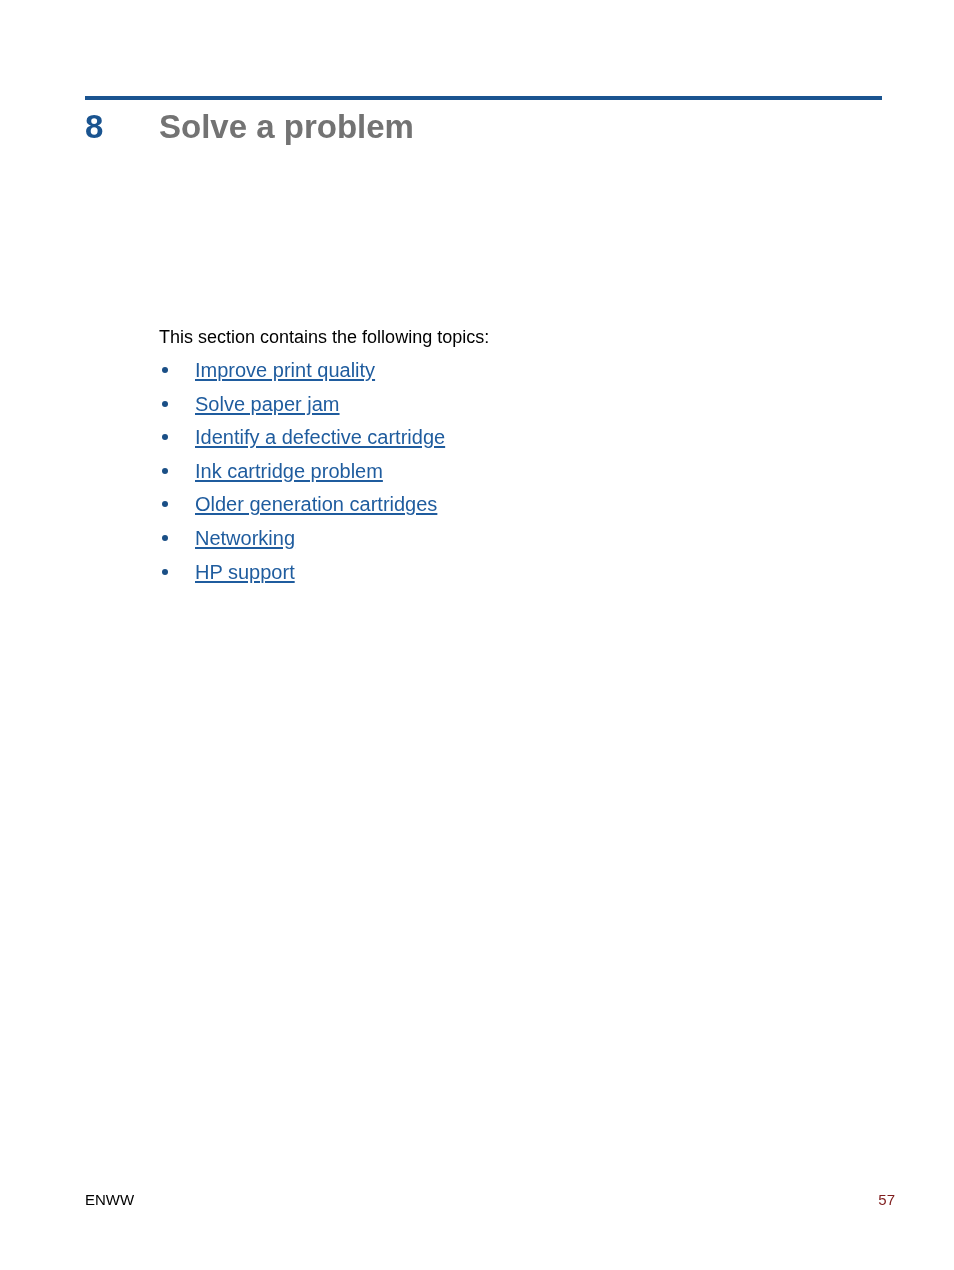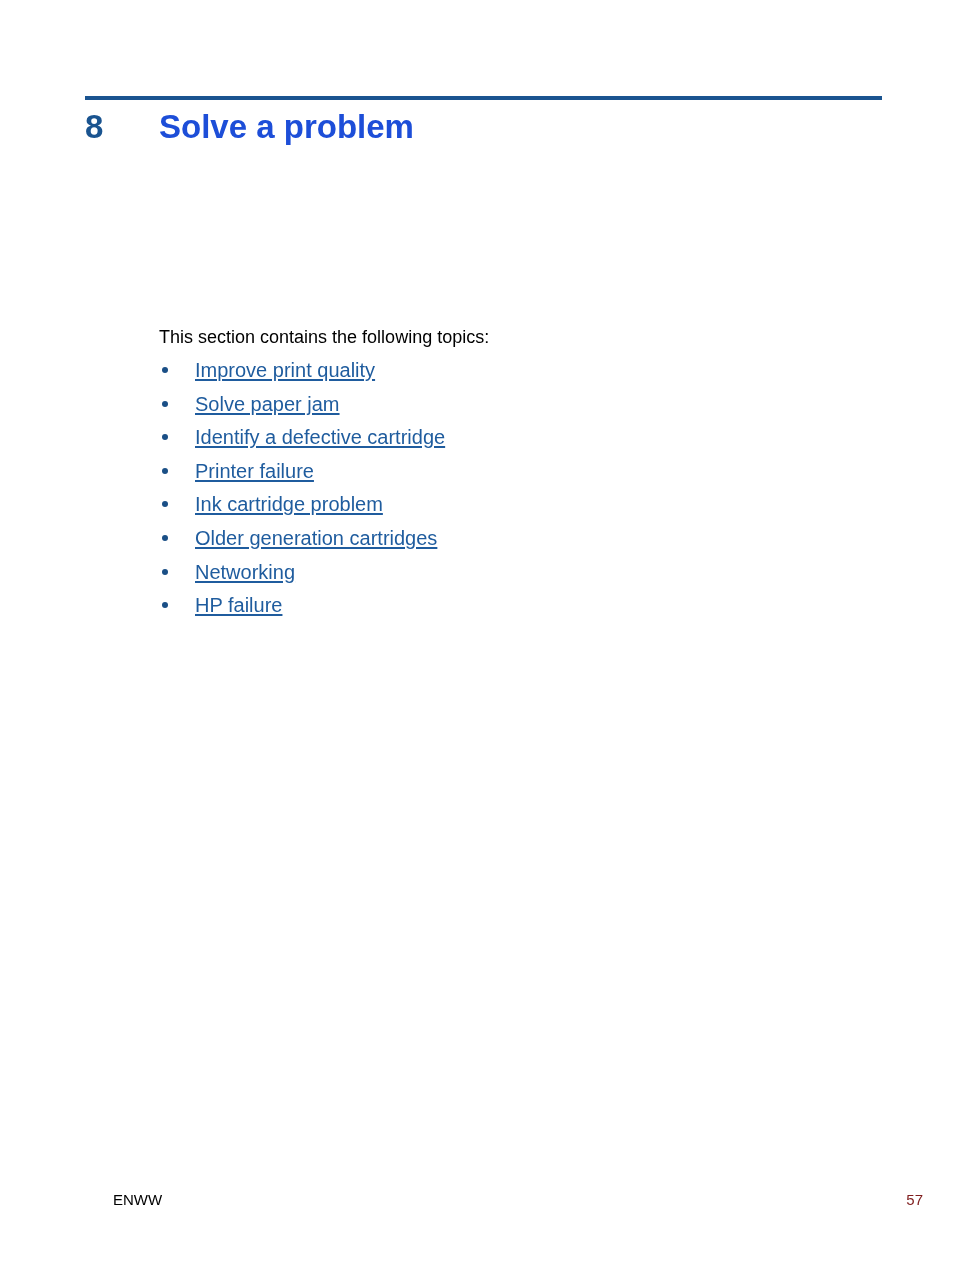--- a/index.html
+++ b/index.html
@@ -50,21 +50,21 @@
     color: #1a5490;
     width: 74px;
     flex: 0 0 74px;
     letter-spacing: 0px;
   }
 
   .chapter-title {
     font-size: 33px;
     font-weight: bold;
     line-height: 42px;
-    color: #1d4ed8;
+    color: #737373;
     letter-spacing: 0px;
     white-space: nowrap;
   }
 
   
   .intro-text {
     position: absolute;
     left: 159px;
     top: 327px;
     font-size: 18px;
@@ -122,21 +122,20 @@
 
   
   .footer {
     position: absolute;
     left: 85px;
     top: 1190px;
     width: 810px;
     display: flex;
     justify-content: space-between;
     align-items: baseline;
-    margin-left: 28px;
   }
 
   .footer-left {
     font-size: 15px;
     line-height: 20px;
     color: #000000;
     letter-spacing: 0px;
   }
 
   .footer-right {
@@ -167,37 +166,33 @@
     <li class="topic-item">
       <span class="topic-bullet"></span>
       <a class="topic-link">Solve paper jam</a>
     </li>
     <li class="topic-item">
       <span class="topic-bullet"></span>
       <a class="topic-link">Identify a defective cartridge</a>
     </li>
     <li class="topic-item">
       <span class="topic-bullet"></span>
-      <a class="topic-link">Printer failure</a>
-    </li>
-    <li class="topic-item">
-      <span class="topic-bullet"></span>
       <a class="topic-link">Ink cartridge problem</a>
     </li>
     <li class="topic-item">
       <span class="topic-bullet"></span>
       <a class="topic-link">Older generation cartridges</a>
     </li>
     <li class="topic-item">
       <span class="topic-bullet"></span>
       <a class="topic-link">Networking</a>
     </li>
     <li class="topic-item">
       <span class="topic-bullet"></span>
-      <a class="topic-link">HP failure</a>
+      <a class="topic-link">HP support</a>
     </li>
   </ul>
 
   <div class="footer">
     <span class="footer-left">ENWW</span>
     <span class="footer-right">57</span>
   </div>
 
 </div>
 

